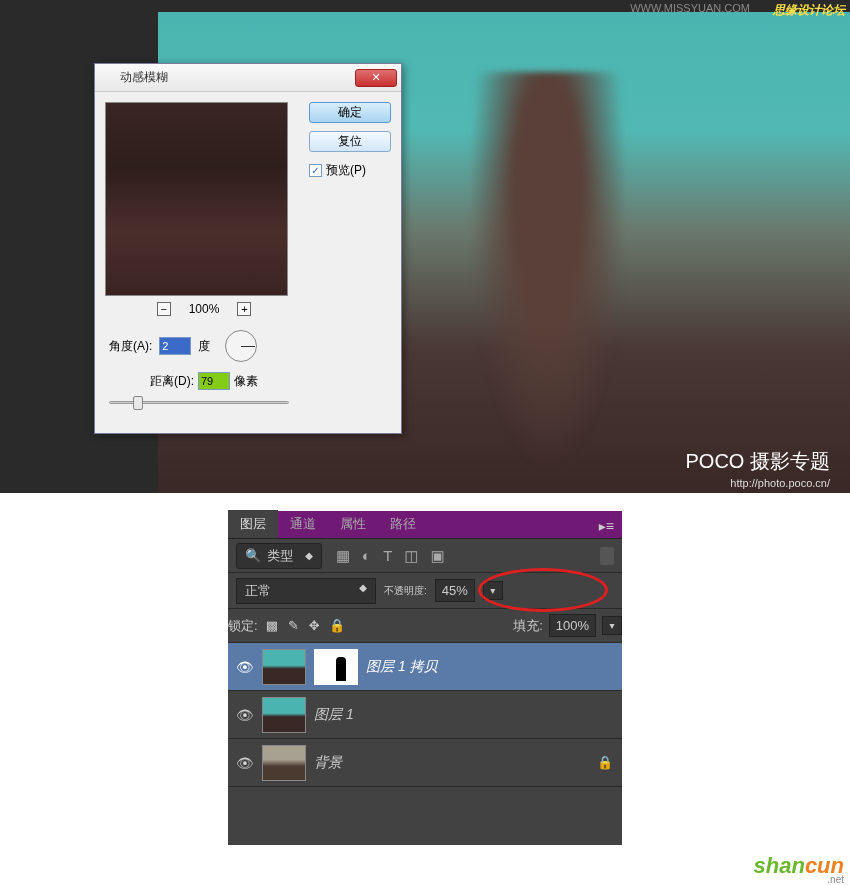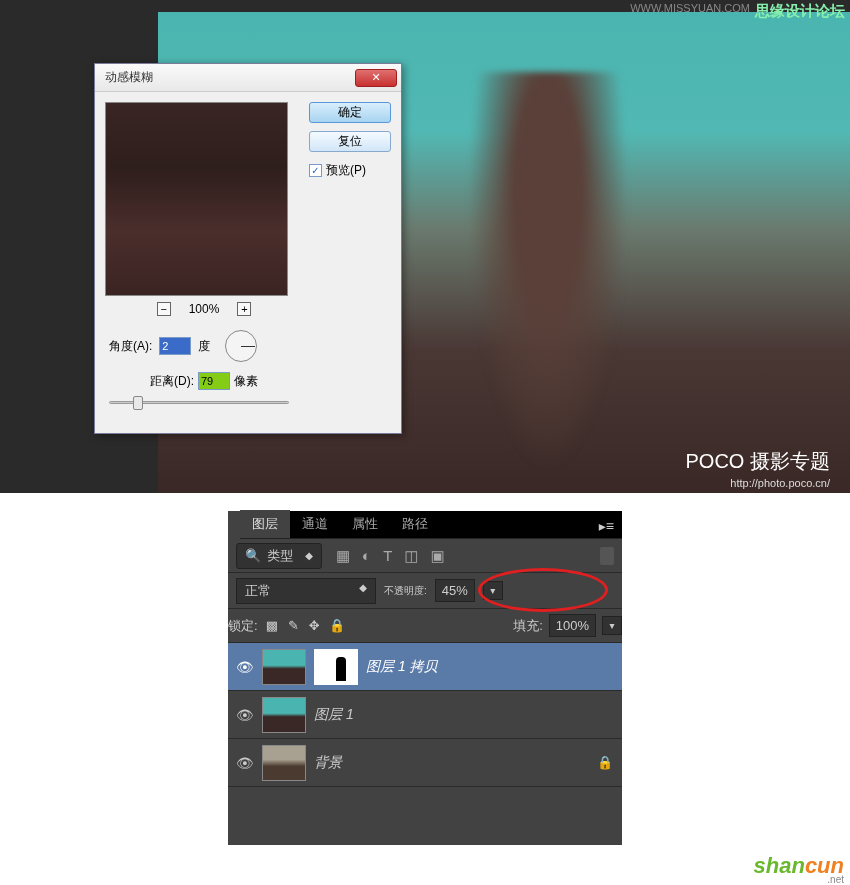--- a/index.html
+++ b/index.html
@@ -4,31 +4,31 @@
 <style>
   * { box-sizing: border-box; margin: 0; padding: 0; }
   body { width: 850px; height: 885px; background: #fff; font-family: "Microsoft YaHei", SimSun, sans-serif; font-size: 12px; position: relative; }
   
   
   .canvas-area { position: absolute; left: 0; top: 0; width: 850px; height: 493px; background: #2a2a2a; }
   .photo-bg { position: absolute; left: 158px; top: 12px; width: 692px; height: 481px; 
     background: linear-gradient(180deg, #4ab5b0 0%, #52b8b3 25%, #6a7a6e 45%, #4a3835 70%, #3a2826 100%); }
   .photo-figure { position: absolute; left: 310px; top: 60px; width: 160px; height: 400px; 
     background: radial-gradient(ellipse at 50% 30%, #5a4038 30%, transparent 70%); filter: blur(3px); }
-  .top-watermark { position: absolute; right: 5px; top: 2px; color: #86efac; font-size: 15px; font-weight: bold; }
+  .top-watermark { position: absolute; right: 5px; top: 2px; color: #fde047; font-size: 12px; font-weight: bold; font-style: italic; }
   .top-watermark-url { position: absolute; right: 100px; top: 2px; color: #888; font-size: 11px; }
   .poco-logo { position: absolute; right: 20px; bottom: 18px; color: #fff; font-size: 20px; font-weight: bold; }
   .poco-logo span { font-size: 20px; font-weight: normal; }
   .poco-url { position: absolute; right: 20px; bottom: 4px; color: #ddd; font-size: 11px; }
   
   
   .dialog { position: absolute; left: 94px; top: 63px; width: 308px; height: 371px; 
     background: #f0f0f0; border: 1px solid #7a7a9a; box-shadow: 2px 2px 8px rgba(0,0,0,0.4); }
   .dlg-title { height: 28px; background: linear-gradient(#fafafa,#e8e8e8); border-bottom: 1px solid #ccc;
-    display: flex; align-items: center; padding: 0 4px 0 10px; }
+    display: flex; align-items: center; padding: 0 4px 0 25px; }
   .dlg-title-text { flex: 1; font-size: 12px; color: #333; }
   .dlg-close { width: 42px; height: 18px; background: linear-gradient(#e07070,#c83030); border: 1px solid #a02020; 
     border-radius: 3px; color: #fff; text-align: center; line-height: 15px; font-size: 11px; }
   .dlg-body { display: flex; padding: 10px; height: calc(100% - 28px); }
   .dlg-left { flex: 1; }
   .dlg-right { width: 88px; padding-left: 6px; }
   .preview-box { width: 183px; height: 194px; background: linear-gradient(180deg,#3a2624,#2e1e1c,#4a2e2c,#3a2422); 
     border: 1px solid #888; margin-bottom: 6px; }
   .zoom-row { display: flex; align-items: center; justify-content: center; gap: 18px; margin-bottom: 14px; }
   .zoom-btn { width: 14px; height: 14px; border: 1px solid #666; display: flex; align-items: center; justify-content: center; font-size: 11px; background: #f8f8f8; }
@@ -44,21 +44,21 @@
   .slider-track { position: absolute; left: 4px; right: 4px; top: 7px; height: 3px; background: #ccc; border: 1px solid #999; border-radius: 2px; }
   .slider-thumb { position: absolute; left: 28px; top: 2px; width: 10px; height: 14px; background: #e8e8e8; border: 1px solid #888; border-radius: 2px; }
   .dlg-btn { width: 82px; height: 21px; background: linear-gradient(#f4faff,#d2e6f8); border: 1px solid #88a8d0; 
     border-radius: 3px; font-size: 12px; margin-bottom: 8px; display: flex; align-items: center; justify-content: center; }
   .dlg-btn.ok { background: linear-gradient(#d8eefc,#a8d4f0); border-color: #5898d8; }
   .chk-row { display: flex; align-items: center; gap: 4px; margin-top: 10px; font-size: 12px; }
   .chk { width: 13px; height: 13px; border: 1px solid #7a9ac8; background: #fff; display: flex; align-items: center; justify-content: center; font-size: 10px; color: #2a6ac0; }
   
   
   .layers-panel { position: absolute; left: 228px; top: 511px; width: 394px; height: 334px; background: #424242; color: #ccc; }
-  .lp-tabs { height: 28px; display: flex; align-items: flex-end; background: #000000; border-bottom: 1px solid #222; margin-left: 12px; }
+  .lp-tabs { height: 28px; display: flex; align-items: flex-end; background: #701a75; border-bottom: 1px solid #222; }
   .lp-tab { padding: 5px 12px; font-size: 13px; color: #aaa; }
   .lp-tab.active { background: #424242; color: #ddd; }
   .lp-menu { margin-left: auto; padding: 4px 8px; font-size: 14px; }
   .lp-toolbar { height: 34px; display: flex; align-items: center; gap: 8px; padding: 0 8px; border-bottom: 1px solid #2a2a2a; }
   .lp-filter { background: #323232; border: 1px solid #222; border-radius: 3px; padding: 3px 8px; display: flex; align-items: center; gap: 6px; font-size: 13px; }
   .lp-ticons { display: flex; gap: 12px; margin-left: 6px; font-size: 15px; color: #aaa; }
   .lp-switch { margin-left: auto; width: 14px; height: 18px; background: #555; border-radius: 2px; }
   .lp-blend-row { height: 36px; display: flex; align-items: center; gap: 8px; padding: 0 8px; border-bottom: 1px solid #2a2a2a; }
   .lp-blend { background: #323232; border: 1px solid #222; width: 140px; padding: 3px 8px; display: flex; font-size: 13px; }
   .lp-blend .arr { margin-left: auto; font-size: 10px; }

